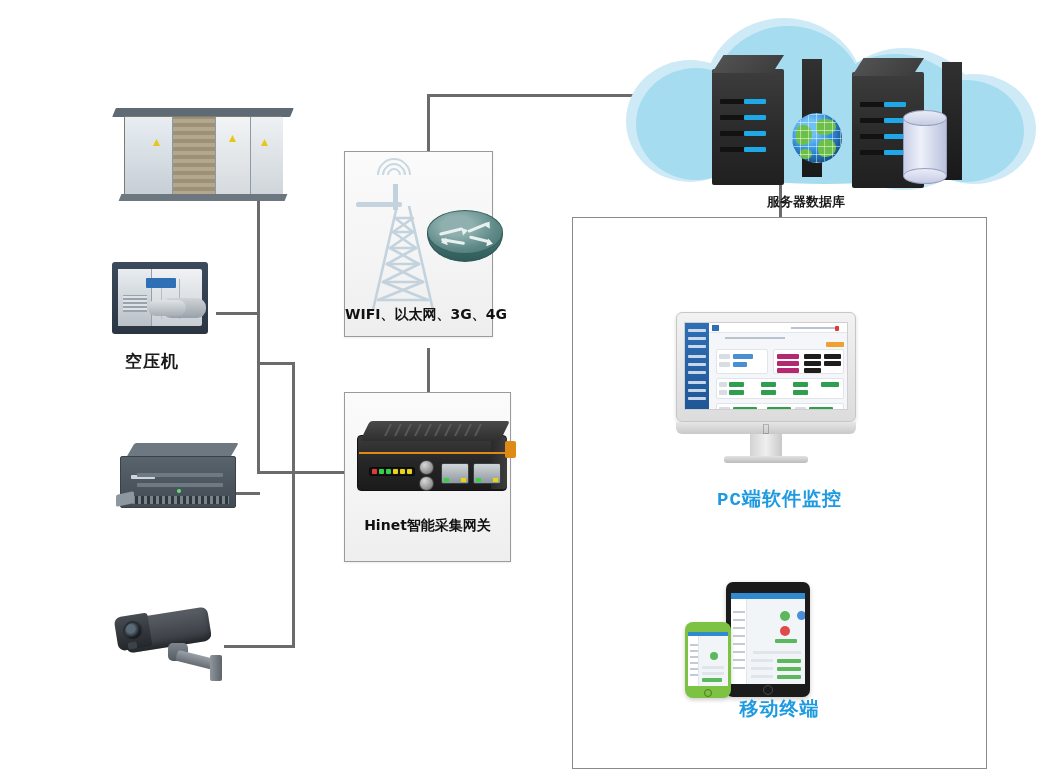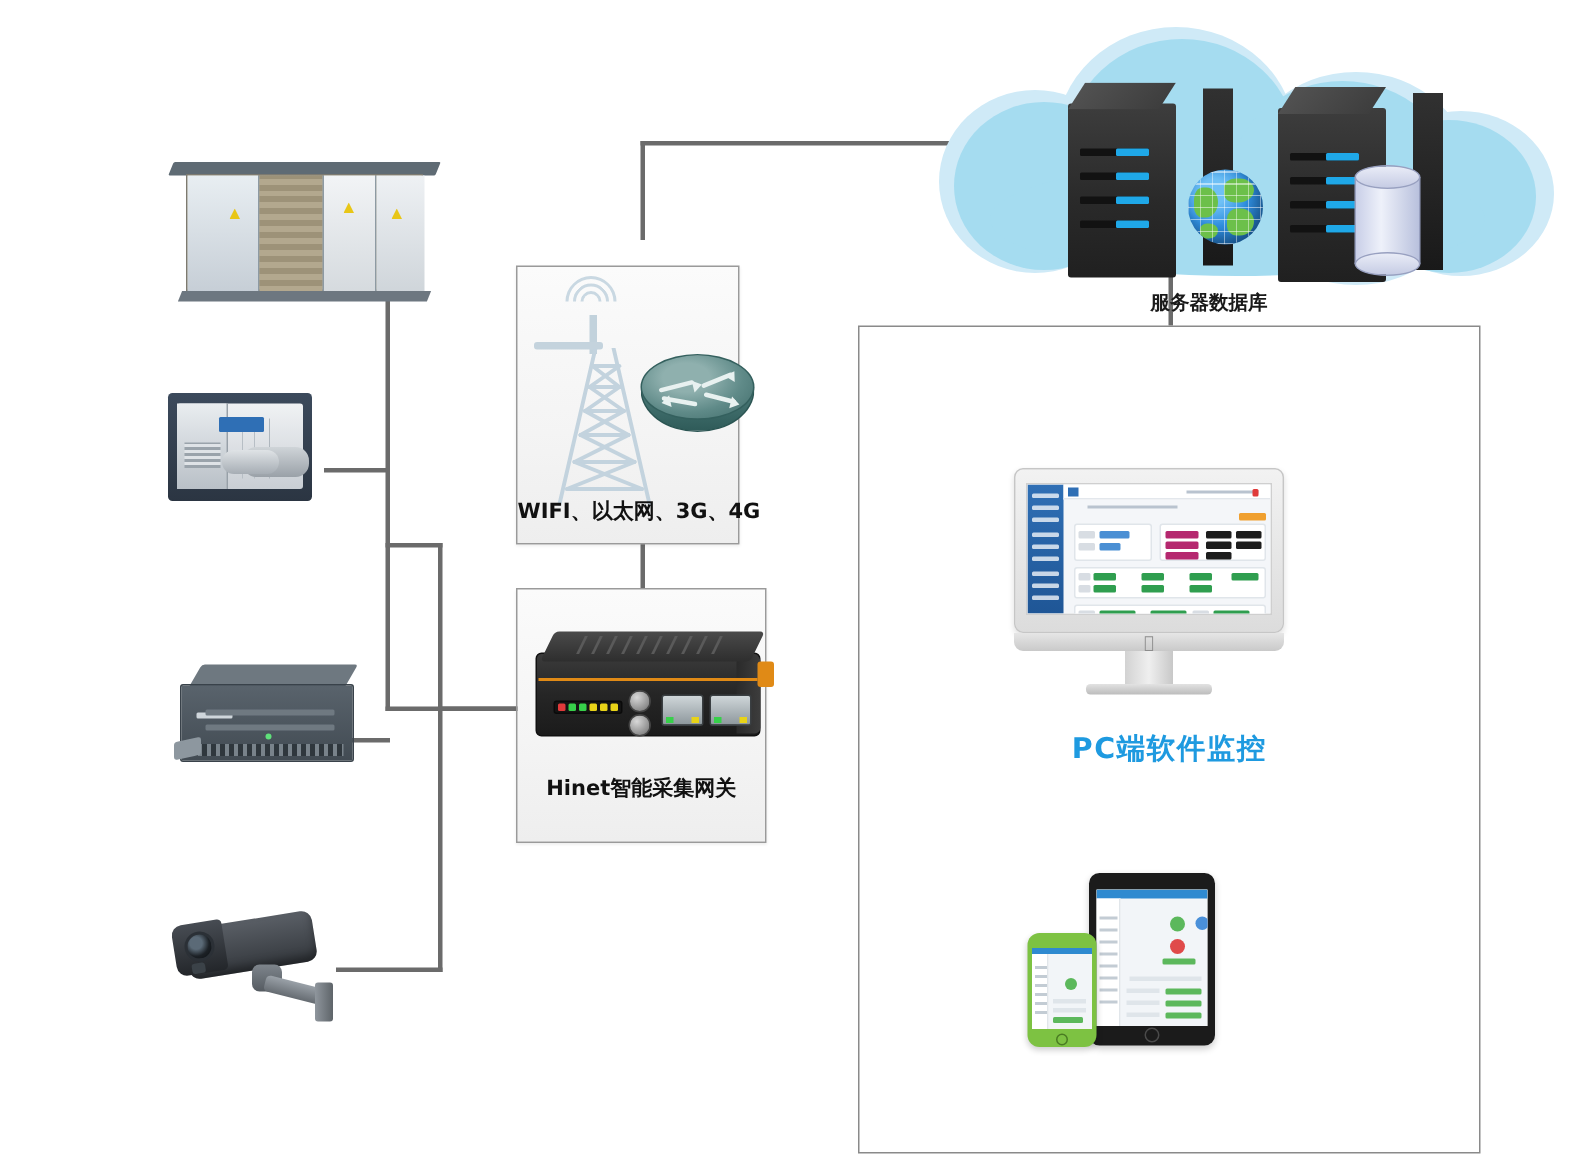--- a/index.html
+++ b/index.html
@@ -350,20 +350,21 @@
     <div class="face">
       <div class="ldoor">
           <div class="grille"></div>
         </div>
       <div class="pipes"></div>
       <div class="ctrl"></div>
       <div class="motor"></div>
       <div class="tank"></div>
     </div>
   </div>
+  <div class="dev-label" style="left:62px; top:350px; width:180px;">空压机</div>
 
   <div class="plc abs" style="left:120px; top:443px; width:130px; height:72px;">
     <div class="top"></div>
     <div class="main">
       <div class="brand"></div>
       <div class="slot" style="top:16px;"></div>
       <div class="slot" style="top:26px;"></div>
       <div class="led" style="left:56px; bottom:14px;"></div>
       <div class="term"></div>
     </div>
@@ -373,21 +374,21 @@
   <div class="cam abs" style="left:110px; top:607px; width:125px; height:80px;">
     <div class="barrel"></div>
     <div class="hood"></div>
     <div class="lens"></div>
     <div class="ir"></div>
     <div class="joint"></div>
     <div class="arm"></div>
     <div class="mount"></div>
   </div>
 
-  <div class="box" style="left:344px; top:177px; width:149px; height:186px;">
+  <div class="box" style="left:344px; top:151px; width:149px; height:186px;">
 
     <div class="tower" style="left:12px; top:10px; width:92px; height:150px;">
       <div class="wave" style="left:30px; top:6px; width:14px; height:14px;"></div>
       <div class="wave" style="left:25px; top:1px; width:24px; height:24px;"></div>
       <div class="wave" style="left:20px; top:-4px; width:34px; height:34px;"></div>
       <div class="mast" style="left:38px;"></div>
       <div class="plate" style="left:22px; top:40px;"></div>
       <svg width="92" height="106" viewBox="0 0 92 106" aria-hidden="true">
         <g stroke="#c3d3de" stroke-width="2.6" fill="none" stroke-linecap="round">
           <line x1="40" y1="0" x2="16" y2="104"></line>
@@ -595,21 +596,21 @@
 
           </div>
         </div>
       </div>
       <div class="chin"></div>
       <div class="apple"></div>
       <div class="neck"></div>
       <div class="foot"></div>
     </div>
 
-    <div class="panel-label" style="top:268px;">PC端软件监控</div>
+    <div class="panel-label" style="top:268px;font-family:Liberation Mono, monospace;">PC端软件监控</div>
 
     <div class="tablet" style="left:153px; top:364px; width:84px; height:115px;">
       <div class="frame"></div>
       <div class="scr">
         <div class="mini">
           <div class="hdr"></div>
           <div class="sb">
             <i style="top:12px;"></i>
               <i style="top:20px;"></i>
               <i style="top:28px;"></i>
@@ -650,15 +651,16 @@
           </div>
           <div class="dot" style="left:22px; top:20px; width:8px; height:8px; background:#5cb85c;"></div>
           <div class="row" style="left:14px; top:34px; width:22px;"></div>
           <div class="row" style="left:14px; top:40px; width:22px;"></div>
           <div class="grow" style="left:14px; top:46px; width:20px;"></div>
         </div>
       </div>
       <div class="home"></div>
     </div>
 
+    <div class="panel-label" style="top:478px;">移动终端</div>
   </div>
 
 </div>
 
 </body></html>

